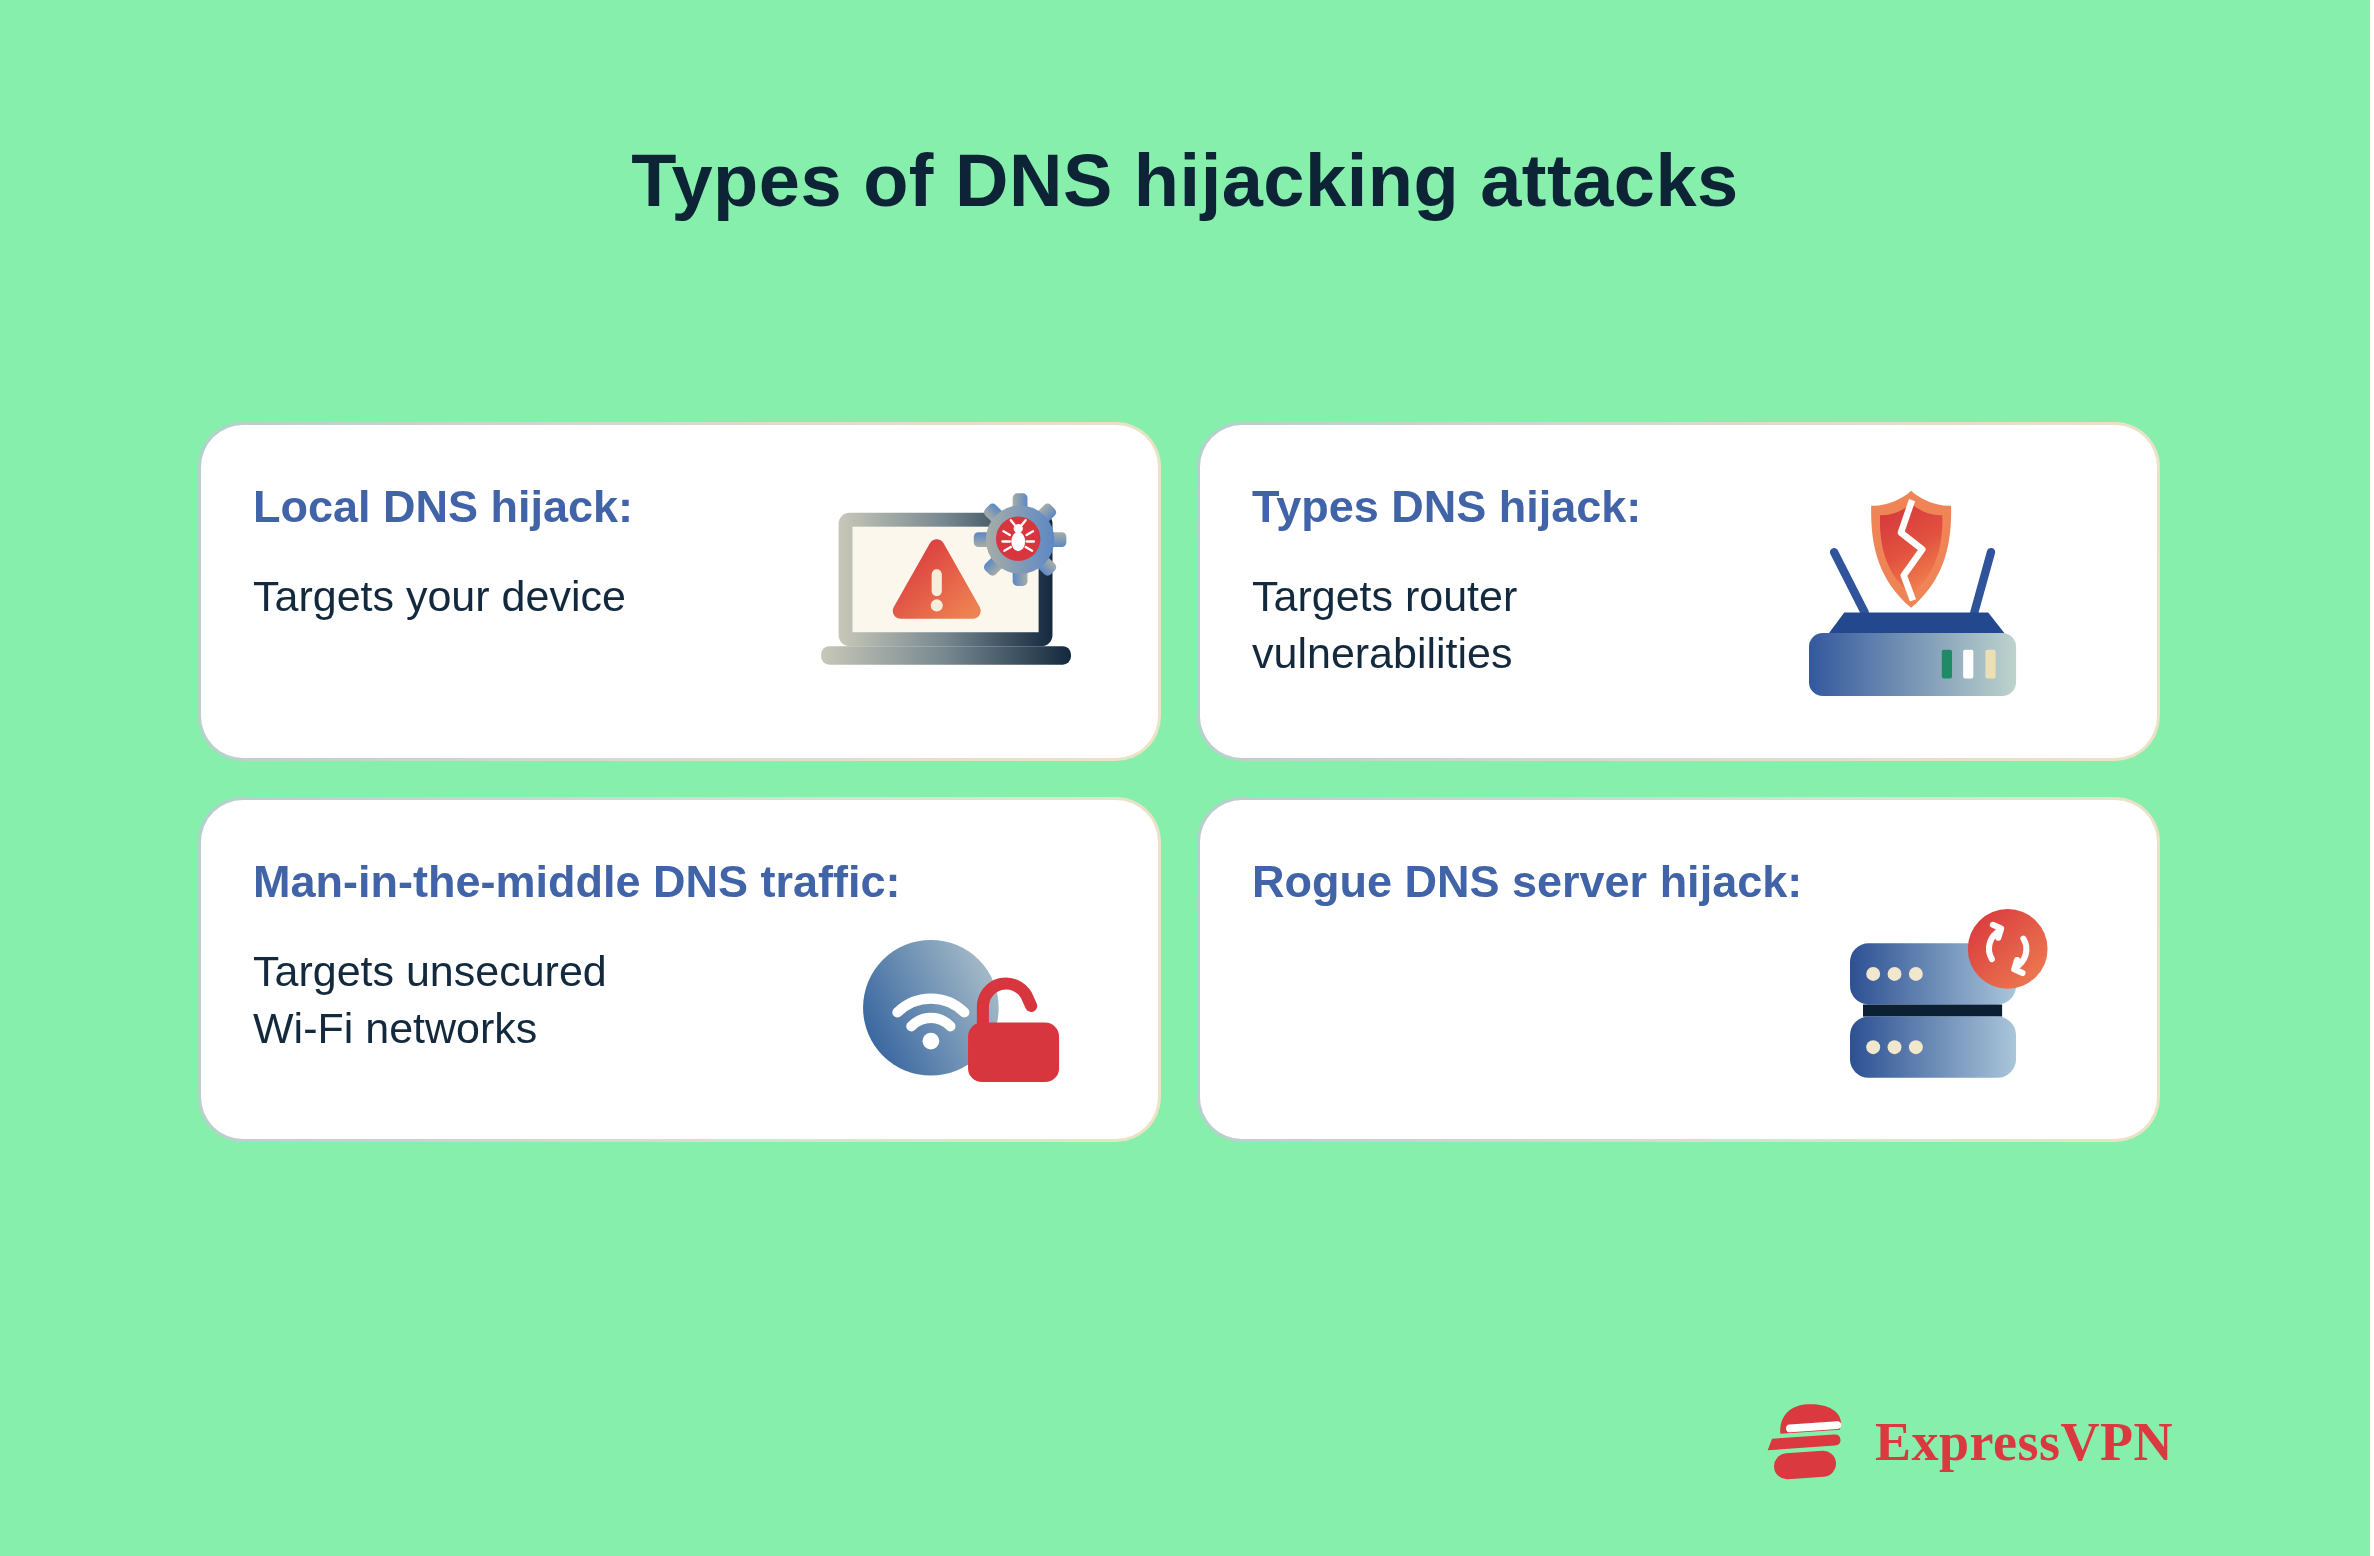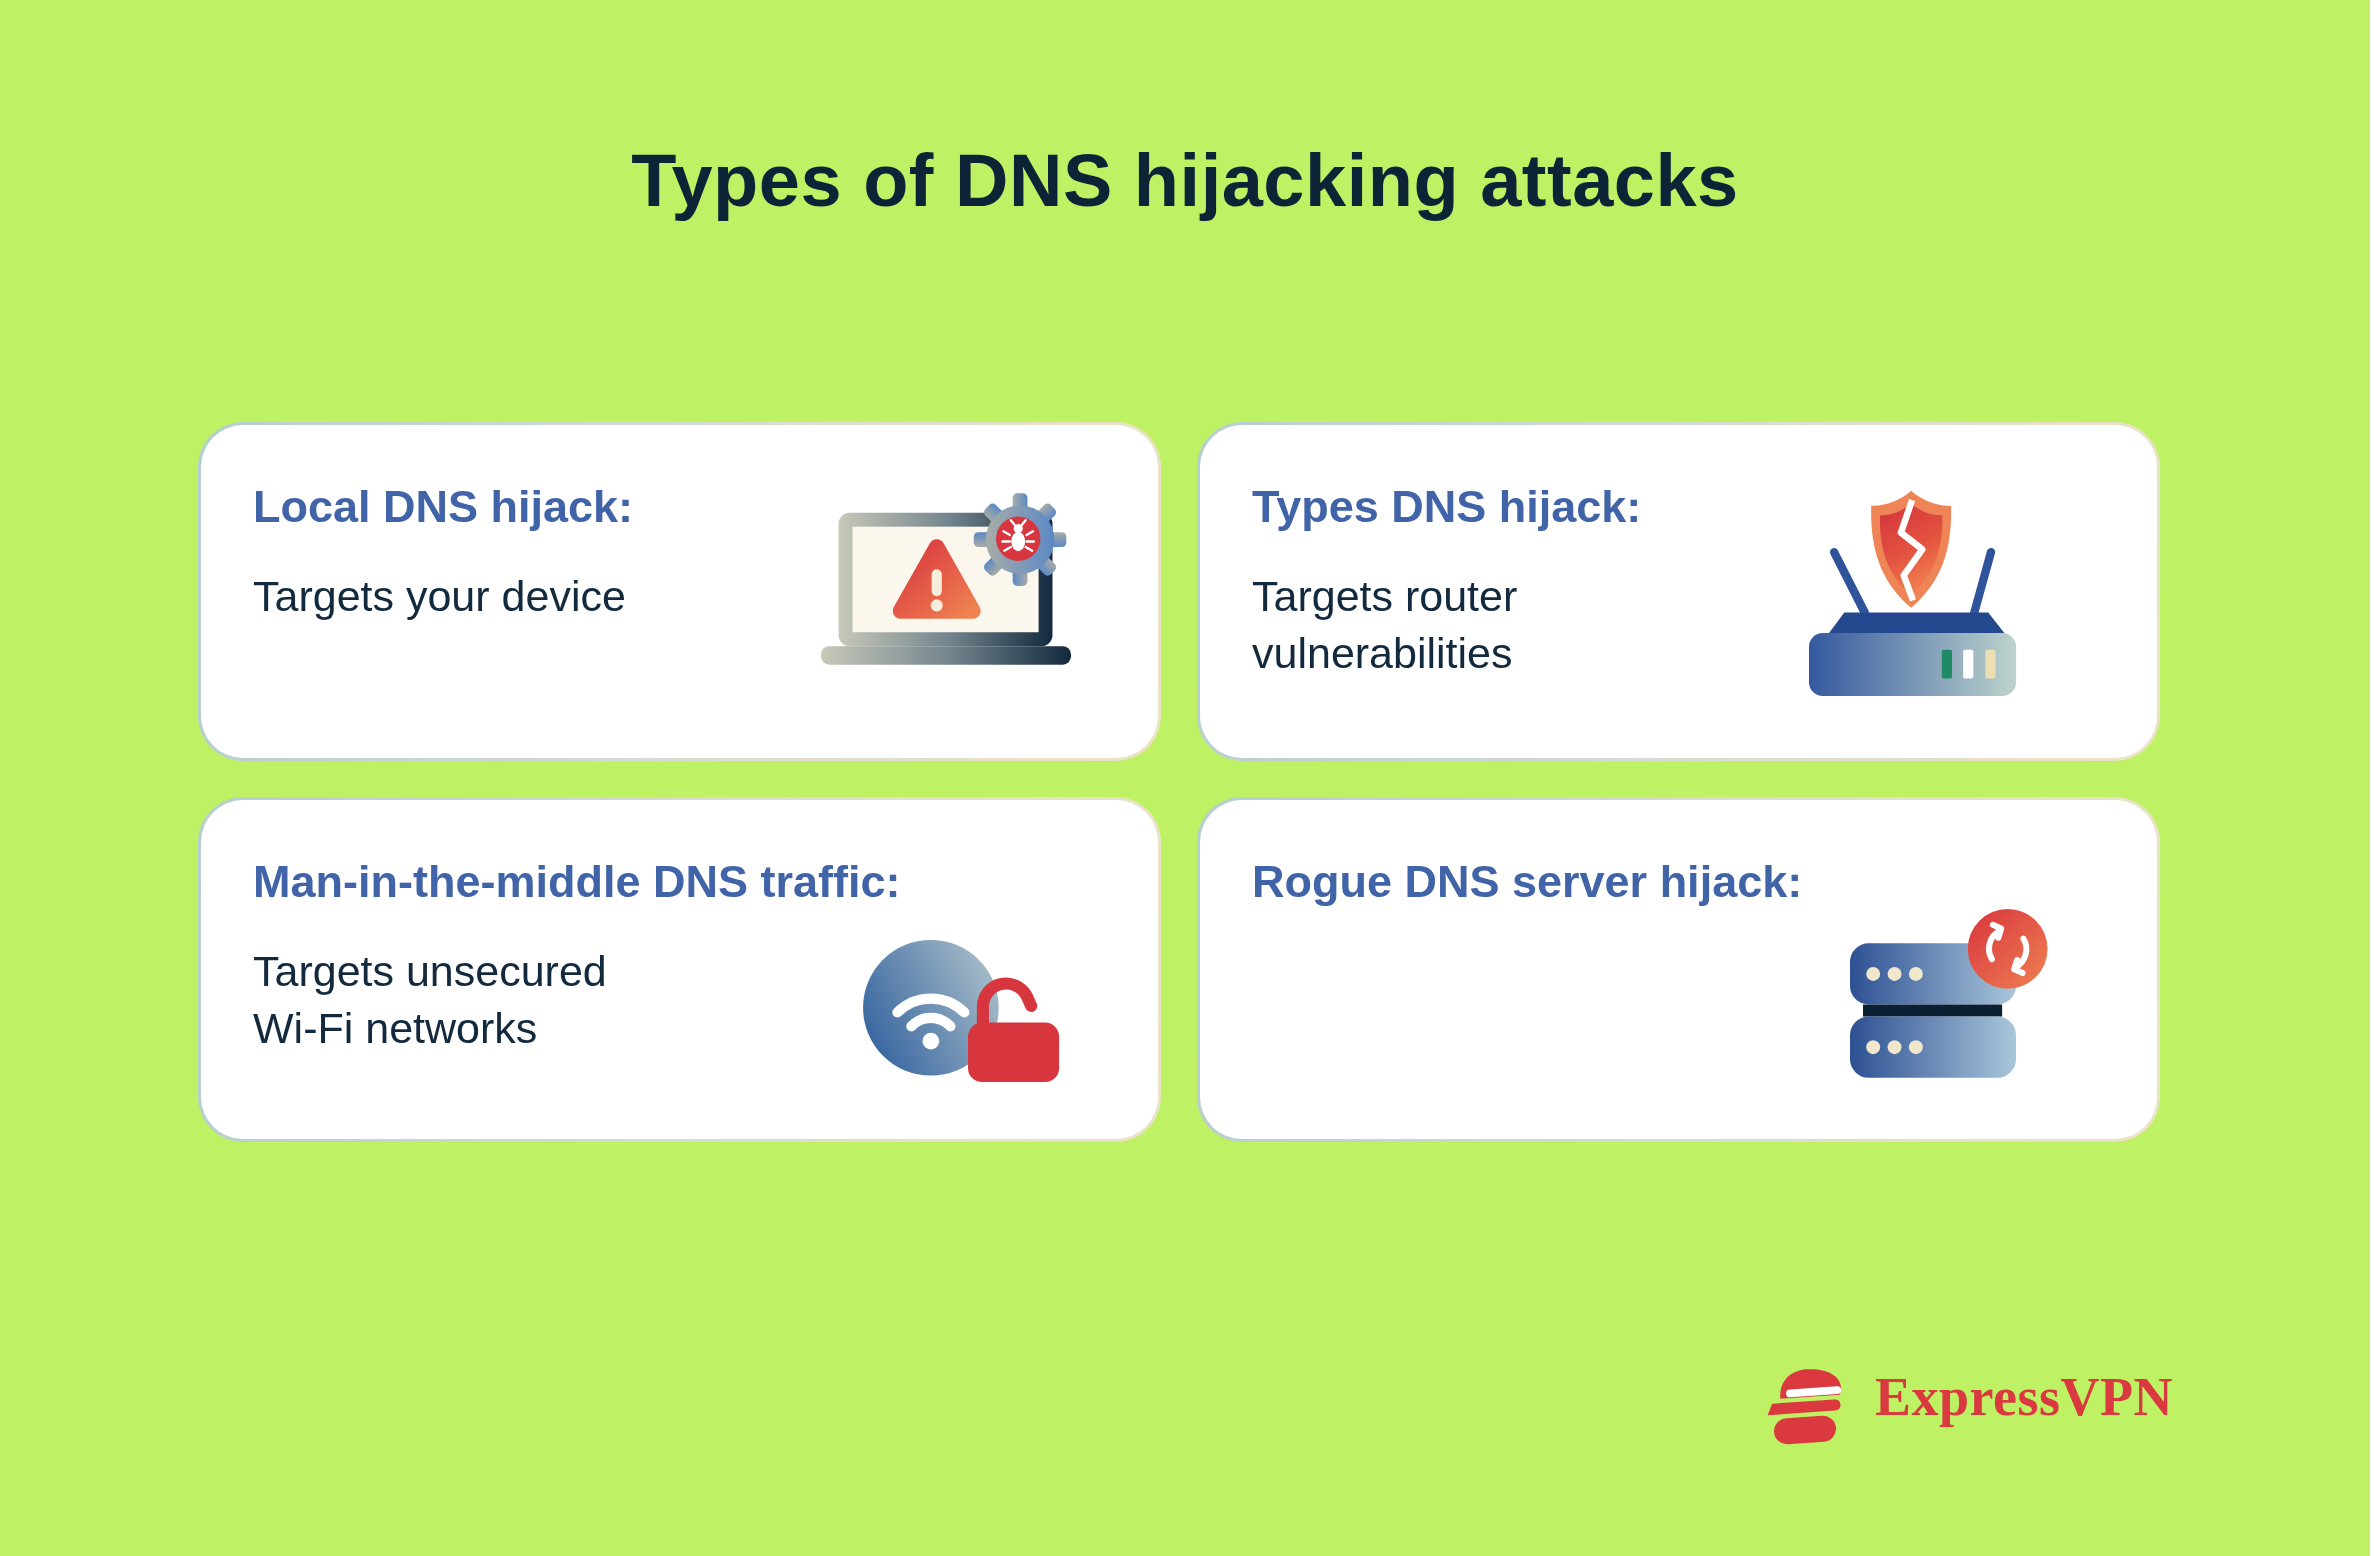--- a/index.html
+++ b/index.html
@@ -8,21 +8,21 @@
     width: 2375px;
     height: 1556px;
     background: #ffffff;
     overflow: hidden;
     font-family: "Liberation Sans", "DejaVu Sans", sans-serif;
   }
   .page {
     position: relative;
     width: 2370px;
     height: 1556px;
-    background: #bef264;
+    background: #86efac;
   }
   h1.page-title {
     position: absolute;
     top: 137px;
     left: 0;
     width: 100%;
     margin: 0;
     text-align: center;
     font-size: 74px;
     font-weight: 700;
@@ -73,23 +73,23 @@
   }
   .icon-laptop  { right: 87px;  top: 68px;  width: 250px; height: 172px; }
   .icon-router  { right: 140px; top: 64px;  width: 208px; height: 208px; }
   .icon-wifi    { right: 97px; top: 139px; width: 198px; height: 144px; }
   .icon-server  { right: 102px; top: 109px; width: 205px; height: 179px; }
   .icon svg { width: 100%; height: 100%; display: block; overflow: visible; }
 
   .brand-footer {
     position: absolute;
     left: 1765px;
-    top: 1366px;
+    top: 1401px;
     display: flex;
-    align-items: flex-start;
+    align-items: center;
   }
   .brand-footer .logo-icon { width: 82px; height: 82px; line-height: 0; }
   .brand-footer .logo-icon svg { width: 100%; height: 100%; display: block; }
   .brand-footer .wordmark {
     margin-left: 28px;
     font-family: "Liberation Serif", "DejaVu Serif", serif;
     font-weight: 700;
     font-size: 54px;
     color: #da3940;
     letter-spacing: 0.5px;

